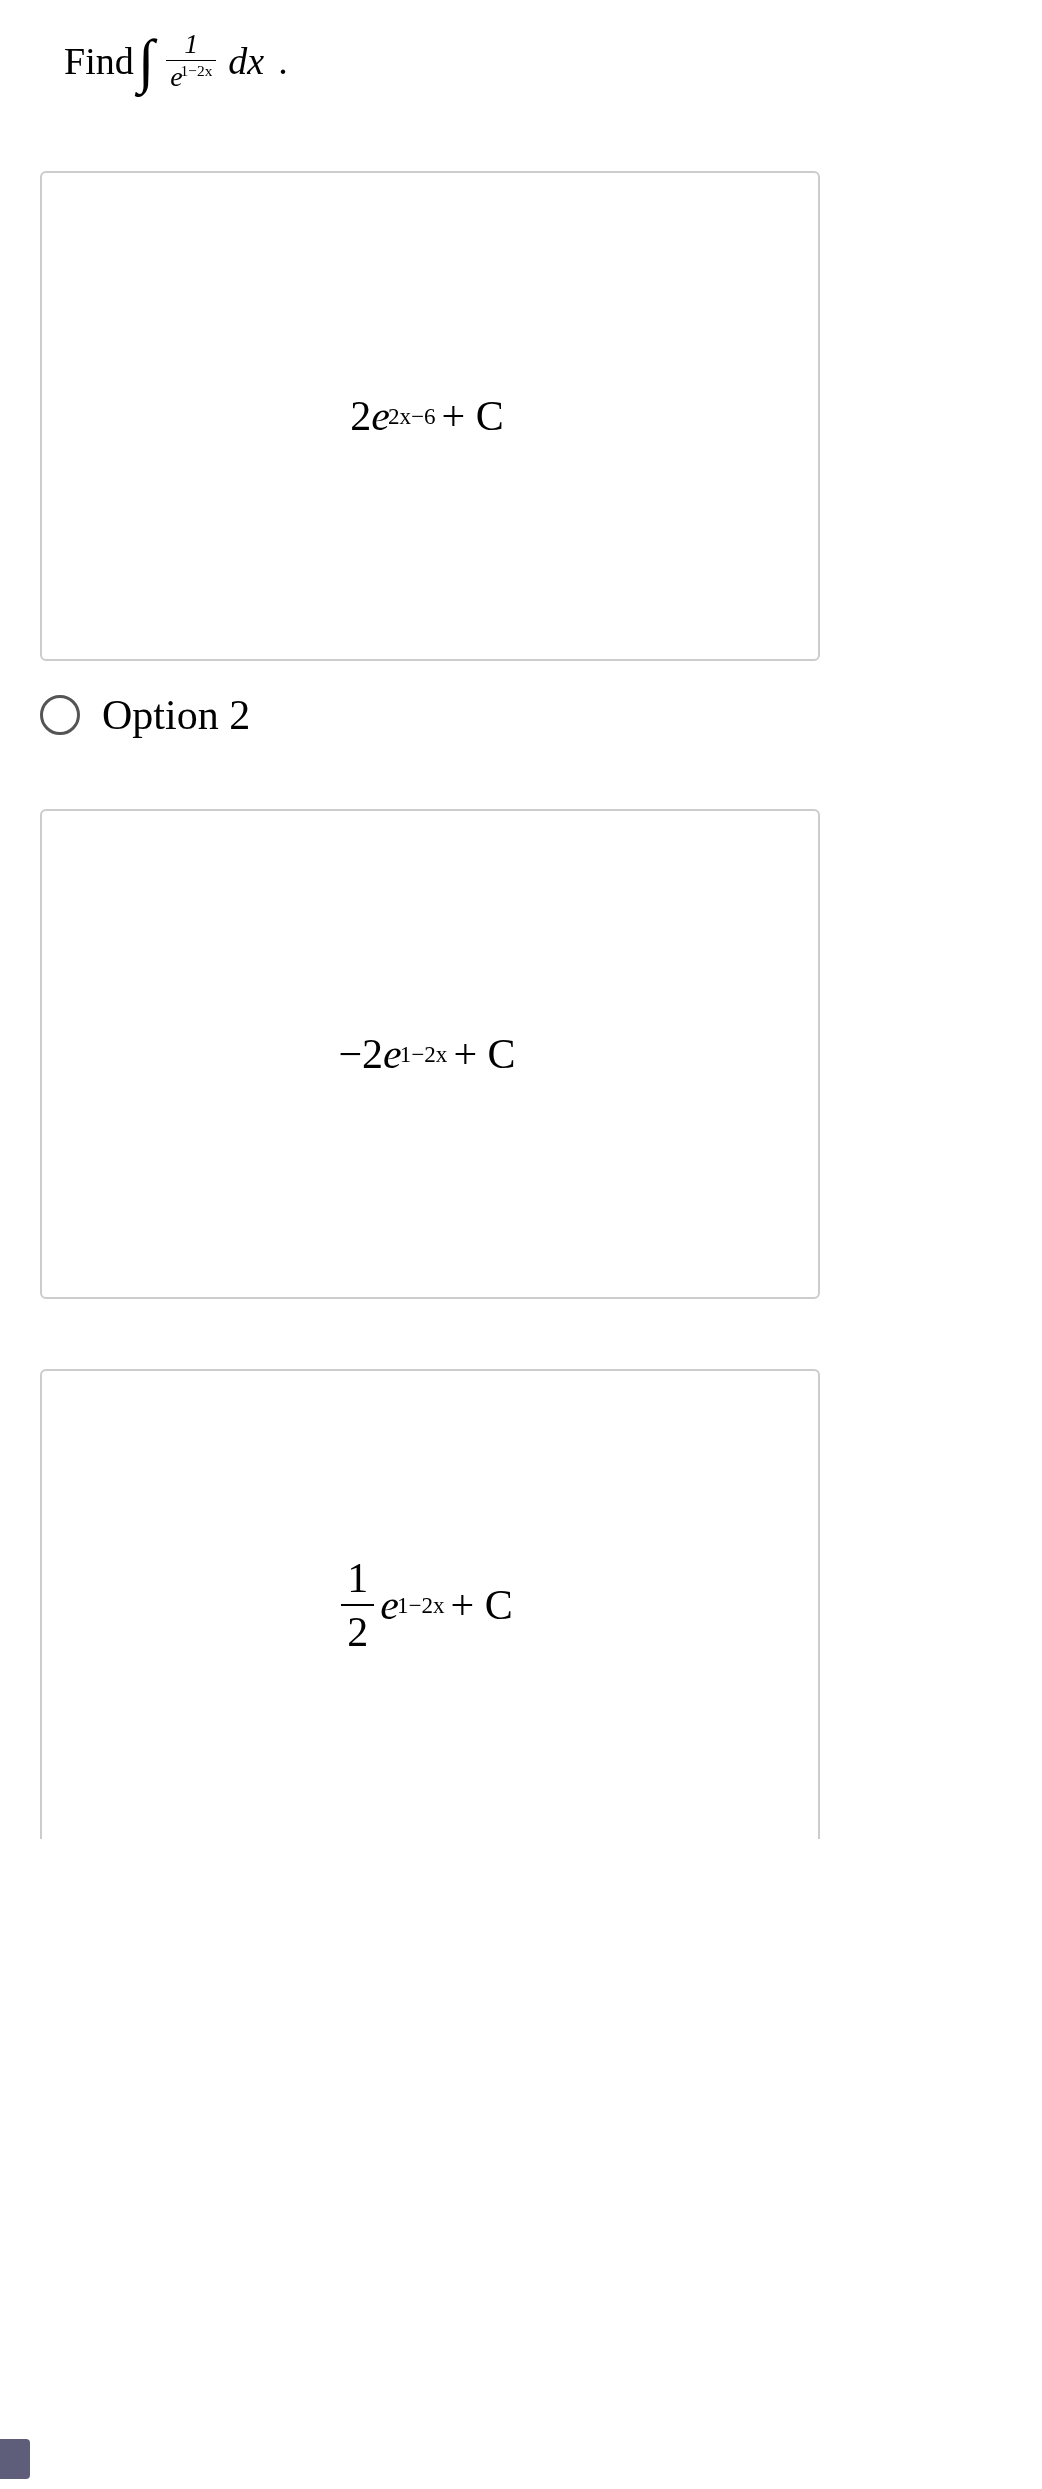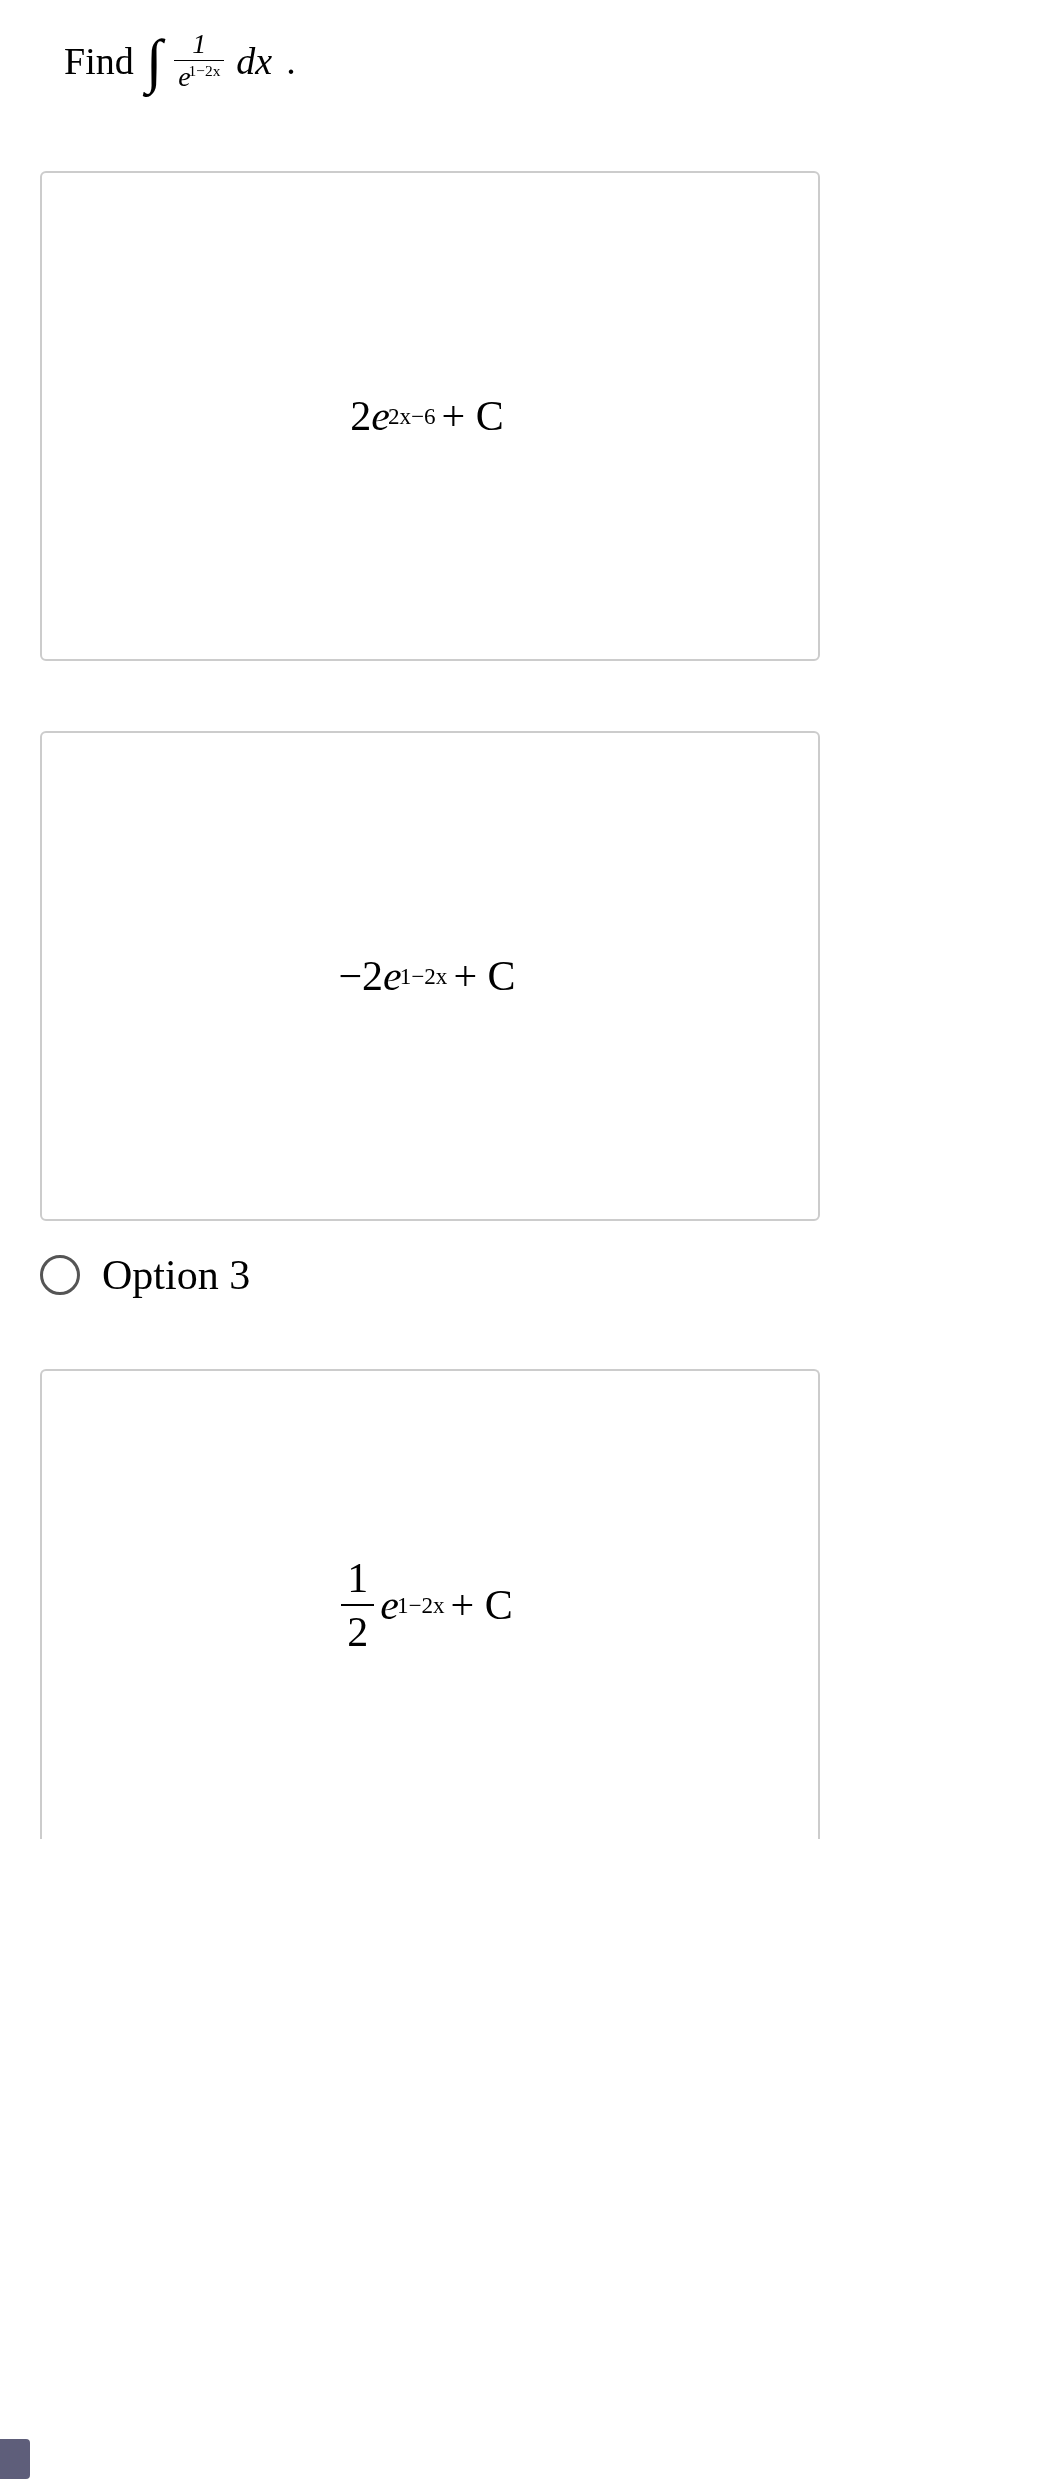--- a/index.html
+++ b/index.html
@@ -6,21 +6,21 @@
     body {
       font-family: Georgia, 'Times New Roman', serif;
       background: #ffffff;
       color: #000000;
       padding: 30px 40px;
       width: 1042px;
     }
     .question-row {
       display: flex;
       align-items: center;
-      gap: 12px;
+      gap: 4px;
       margin-bottom: 80px;
       font-size: 38px;
       padding-left: 24px;
     }
     .math {
       font-family: 'Times New Roman', serif;
       font-style: italic;
     }
     .integral {
       display: inline-flex;
@@ -131,34 +131,34 @@
 
 <div class="option-group">
   <div class="option-box">
     <span class="math-expr">
       <span style="font-style:normal">2</span>
         <span>e</span>
         <span class="sup" style="font-style:normal">2x−6</span>
       <span class="plus">+ C</span>
     </span>
   </div>
+  <div class="option-row">
+    <span class="radio"></span>
+    <span>Option 2</span>
+  </div>
 </div>
 
 <div class="option-group">
   <div class="option-box">
     <span class="math-expr">
       <span style="font-style:normal">−2</span>
         <span>e</span>
         <span class="sup" style="font-style:normal">1−2x</span>
       <span class="plus">+ C</span>
     </span>
-  </div>
-  <div class="option-row">
-    <span class="radio"></span>
-    <span>Option 3</span>
   </div>
 </div>
 
 <div class="option-group">
   <div class="option-box" style="height:470px; border-bottom:none; border-radius:6px 6px 0 0;">
     <span class="math-expr">
       <span class="big-frac">
         <span class="bnum">1</span>
         <span class="bden">2</span>
       </span>

